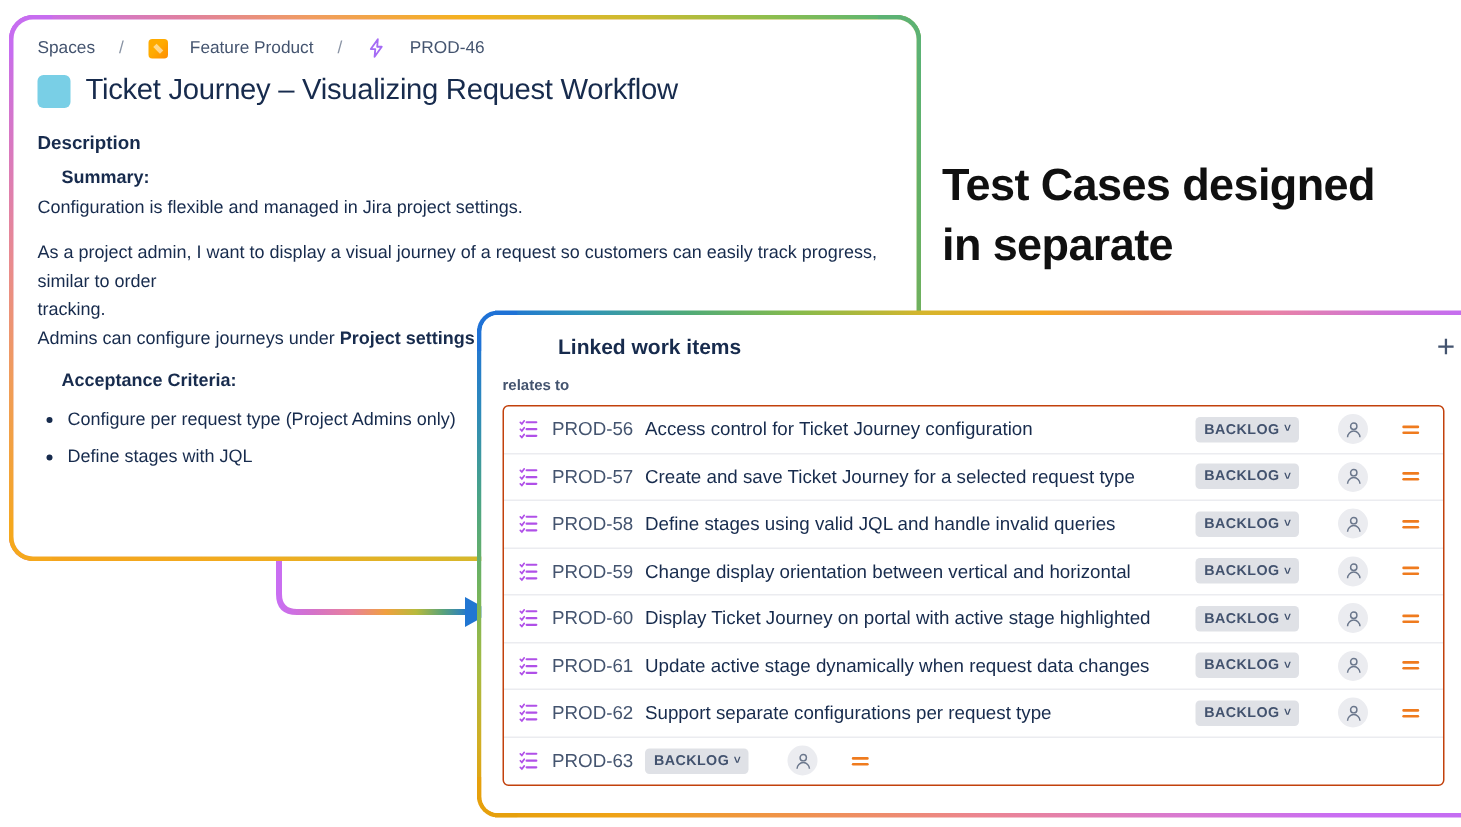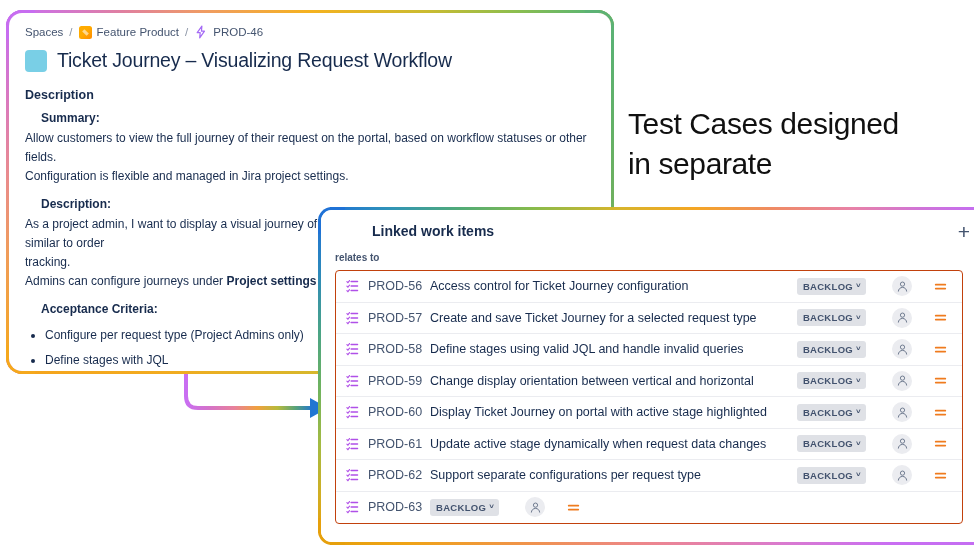--- a/index.html
+++ b/index.html
@@ -81,21 +81,21 @@
     border-radius: 13px;
     overflow: hidden;
     padding: 12px 16px 0 16px;
     box-sizing: border-box;
   }
 
   
   .breadcrumb {
     display: flex;
     align-items: center;
-    gap: 5px;
+    gap: 15px;
     font-size: 11.5px;
     color: #44546f;
     margin-bottom: 10px;
     white-space: nowrap;
   }
   .breadcrumb .sep { color: #8993a4; padding: 0 1px; }
   .bc-link { color:#44546f; }
   .icon-board {
     display:inline-block; width:13px; height:13px; border-radius:2.5px;
     background: linear-gradient(135deg,#ffab00 0%, #ffab00 45%, #ff8b00 100%);
@@ -128,21 +128,21 @@
 
   
   .headline {
     position: absolute;
     left: 628px;
     top: 104px;
     width: 346px;
     font-size: 30px;
     line-height: 40px;
     color: #101010;
-    font-weight: 400;
+    font-weight: 700;
     letter-spacing: -0.4px;
     z-index: 1;
   }
 
   
   .arrow-wrap { position:absolute; left:150px; top:350px; width:190px; height:100px; z-index: 2; pointer-events:none; }
 
   
   .right-card {
     position: absolute;
@@ -259,26 +259,24 @@
       </div>
 
       <div class="title-row">
         <span class="title-swatch"></span>
         <span class="page-title">Ticket Journey – Visualizing Request Workflow</span>
       </div>
 
       <div class="sec-head">Description</div>
 
       <div class="sub-head">Summary:</div>
-      <p class="body-line">Allow customers to view the full journey of their request on the portal, based on workflow statuses or other fields.</p>
       <p class="body-line">Configuration is flexible and managed in Jira project settings.</p>
 
       <div class="gap-blk"></div>
 
-      <div class="sub-head">Description:</div>
       <p class="body-line">As a project admin, I want to display a visual journey of a request so customers can easily track progress, similar to order</p>
       <p class="body-line">tracking.</p>
       <p class="body-line"><span>Admins can configure journeys under </span><b>Project settings → Apps</b></p>
 
       <div class="gap-blk"></div>
 
       <div class="sub-head">Acceptance Criteria:</div>
       <ul class="criteria">
         <li>Configure per request type (Project Admins only)</li>
         <li>Define stages with JQL</li>

